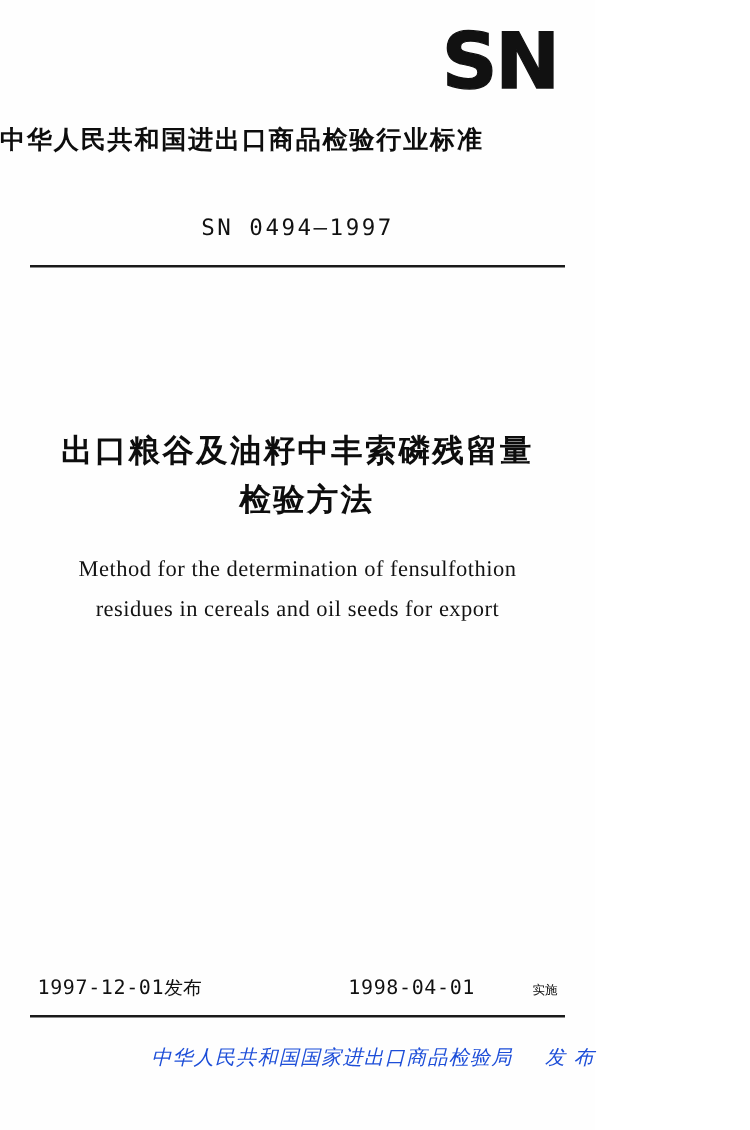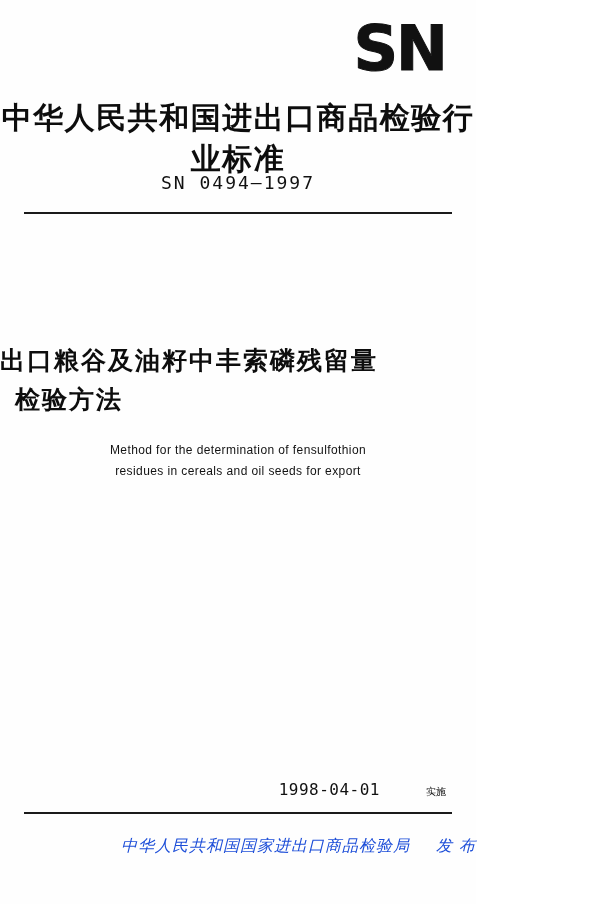--- a/index.html
+++ b/index.html
@@ -35,23 +35,22 @@
     line-height: 1;
     color: #111111;
     -webkit-text-stroke: 1px #111;
   }
   
   .std-org {
     position: absolute;
     left: 0;
     right: 0;
     top: 98px;
-    text-align: center;
     font-family: Liberation Serif, serif;
-    font-size: 30px;
+    font-size: 20px;
     font-weight: 600;
     letter-spacing: 1.5px;
     color: #0d0d0d;
   }
   .std-code {
     position: absolute;
     left: 0;
     right: 0;
     top: 172px;
     text-align: center;
@@ -75,40 +74,41 @@
     top: 812px;
     height: 2px;
     background: #1a1a1a;
   }
   
   .title-cn {
     position: absolute;
     left: 0;
     right: 0;
     top: 342px;
+    text-align: center;
     font-family: "DejaVu Sans", sans-serif;
     font-size: 25px;
     font-weight: 600;
     line-height: 1.55;
     letter-spacing: 2px;
     color: #0d0d0d;
   }
   .title-cn .line2 {
     display: block;
     margin-left: 15px;
   }
   
   .title-en {
     position: absolute;
     left: 0;
     right: 0;
     top: 440px;
     text-align: center;
-    font-family: Liberation Sans, sans-serif;
-    font-size: 12px;
+    font-family: Liberation Serif, serif;
+    font-size: 18px;
     line-height: 1.75;
     letter-spacing: 0.4px;
     color: #121212;
   }
   .title-en span {
     display: block;
   }
   
   .issue-date {
     position: absolute;
@@ -174,20 +174,23 @@
     <span class="line2">检验方法</span>
   </div>
 
   <div class="title-en">
     <span>Method for the determination of fensulfothion</span>
     <span>residues in cereals and oil seeds for export</span>
   </div>
 
   <div class="rule-bottom"></div>
 
+  <div class="issue-date">
+    <span>1997-12-01</span><span class="cn">发布</span>
+  </div>
 
   <div class="effective-date">
     <span>1998-04-01</span><span class="cn">实施</span>
   </div>
 
   <div class="publisher">
     <span>中华人民共和国国家进出口商品检验局</span><span class="gap"></span><span>发 布</span>
   </div>
 
 </div>

